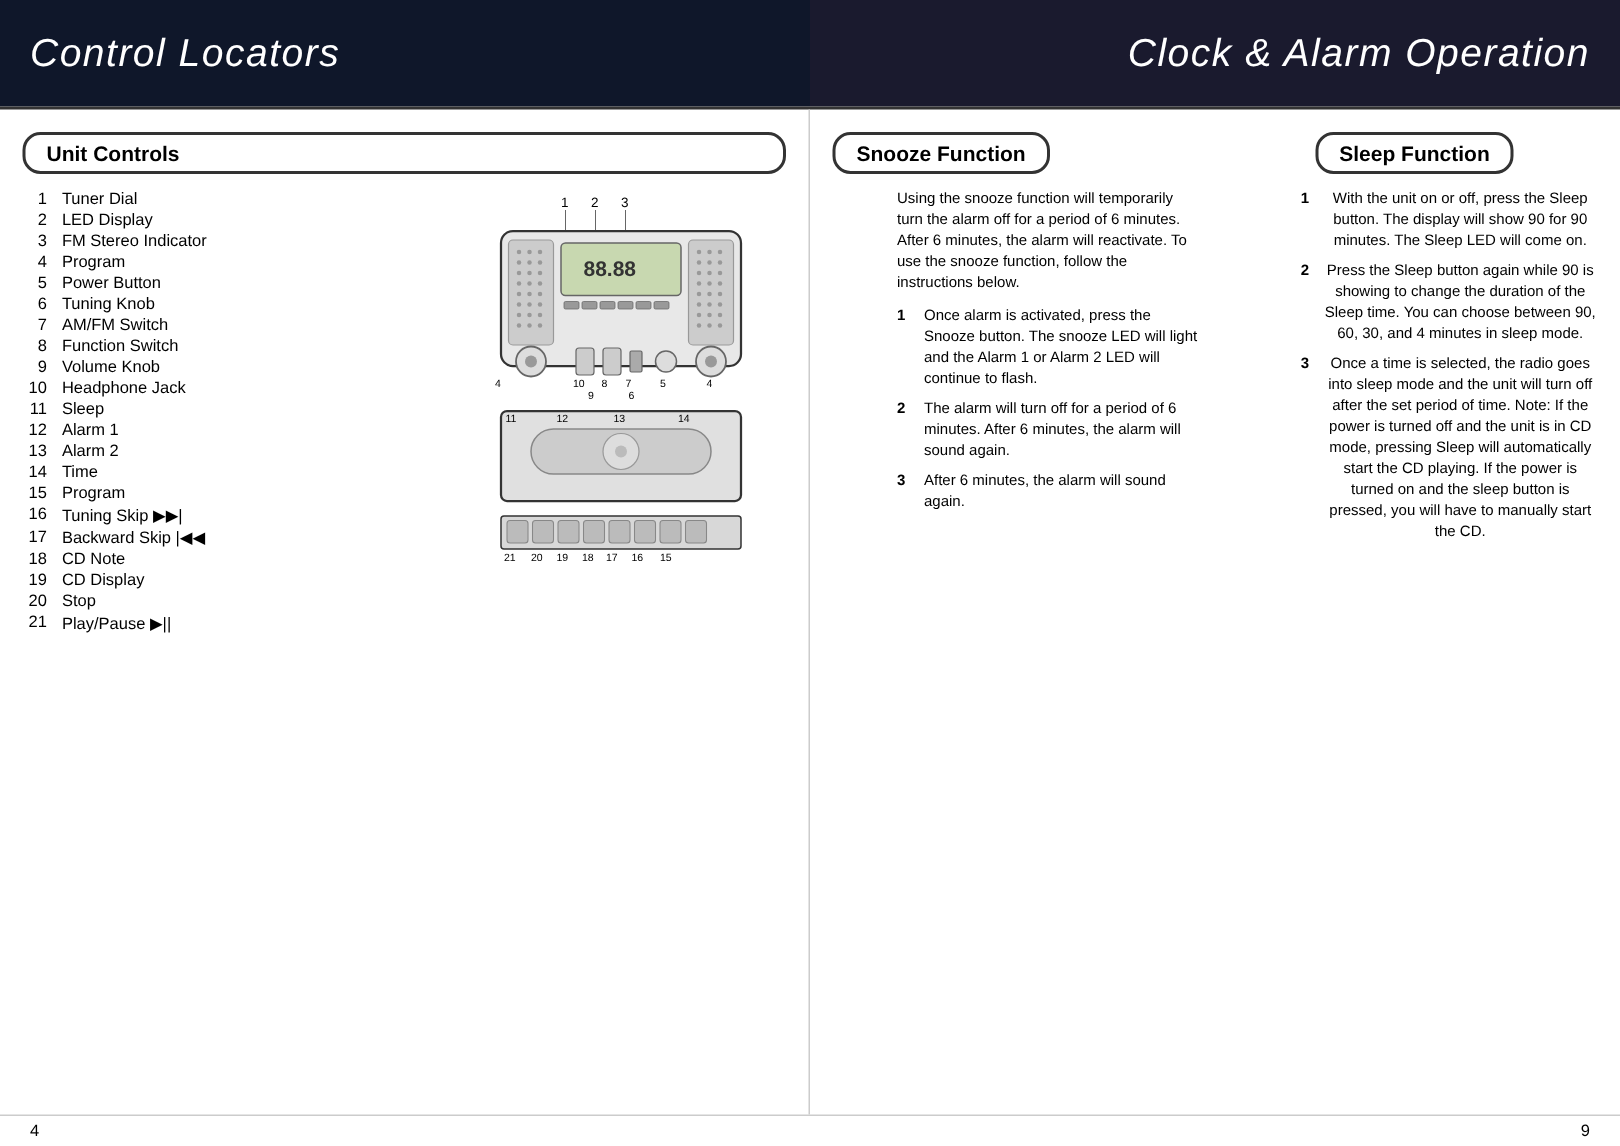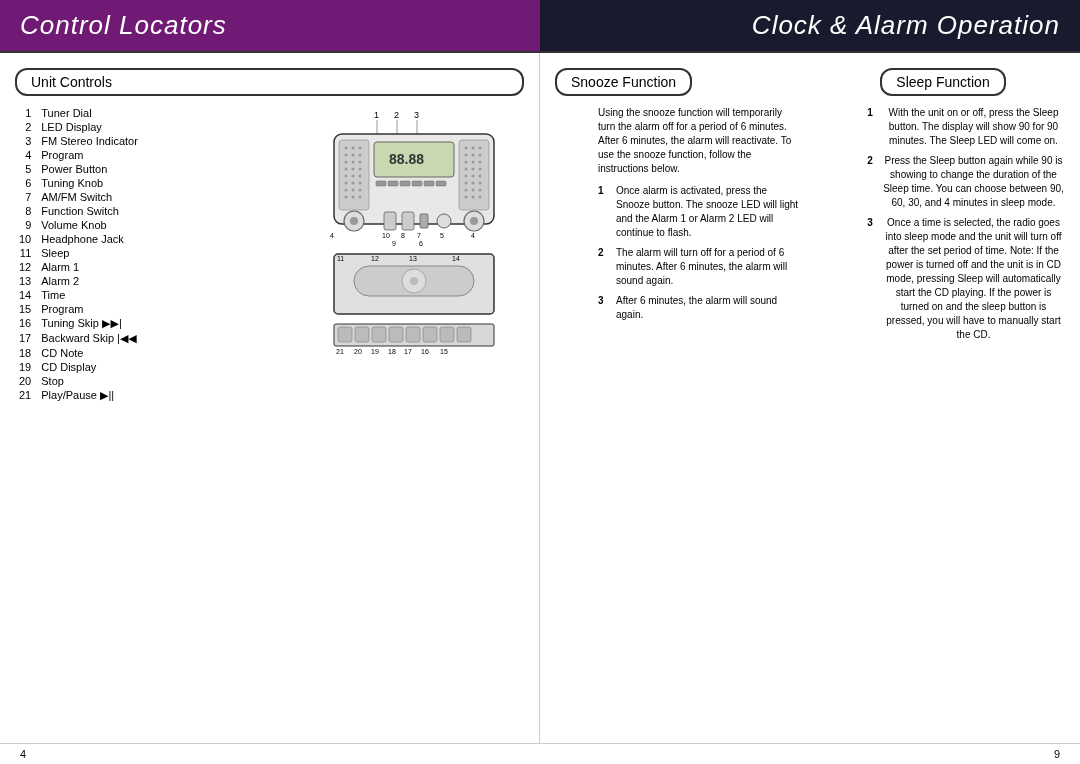--- a/index.html
+++ b/index.html
@@ -12,37 +12,37 @@
       display: flex;
       flex-direction: column;
     }
 
     
     .header {
       display: flex;
       width: 100%;
     }
     .header-left {
-      background: #701a75;
+      background: #0f172a;
       color: #fff;
       padding: 10px 20px;
       width: 50%;
       display: flex;
       align-items: center;
     }
     .header-left h1 {
       font-size: 26px;
       font-weight: normal;
       font-style: italic;
       letter-spacing: 1px;
     }
     .header-right {
       background: #1a1a2e;
       color: #fff;
-      padding: 10px 20px;
+      padding: 20px 20px;
       width: 50%;
       display: flex;
       align-items: center;
       justify-content: flex-end;
     }
     .header-right h1 {
       font-size: 26px;
       font-weight: normal;
       font-style: italic;
       letter-spacing: 1px;
@@ -64,21 +64,21 @@
       flex-direction: column;
     }
 
     
     .section-title {
       display: inline-block;
       border: 2px solid #333;
       border-radius: 12px;
       padding: 4px 14px;
       font-size: 14px;
-      font-weight: normal;
+      font-weight: bold;
       margin-bottom: 10px;
     }
 
     
     .unit-controls-content {
       display: flex;
       gap: 10px;
     }
     .controls-list {
       flex: 1;

